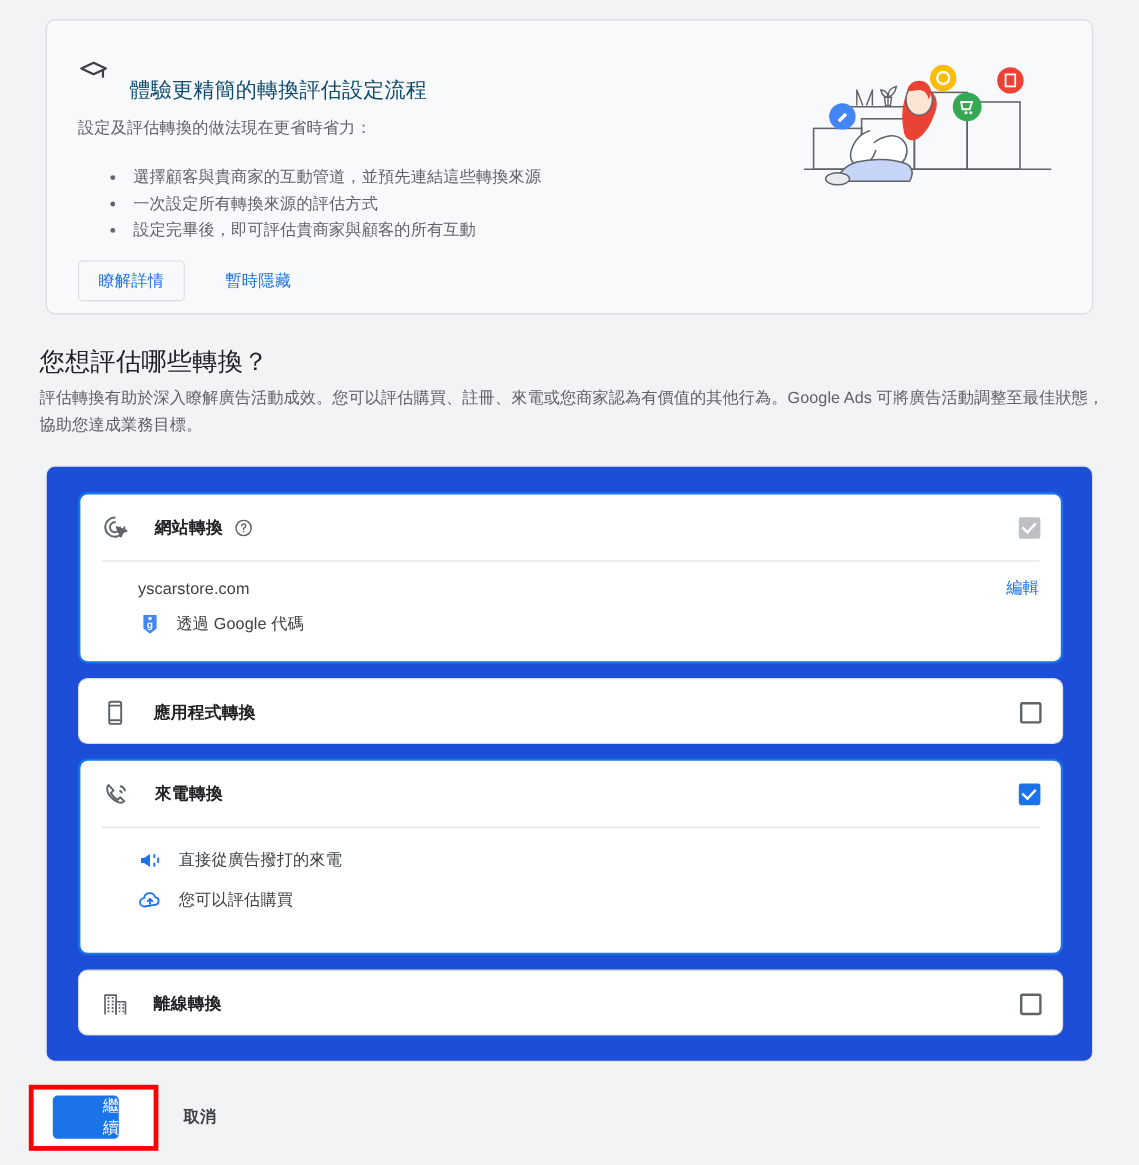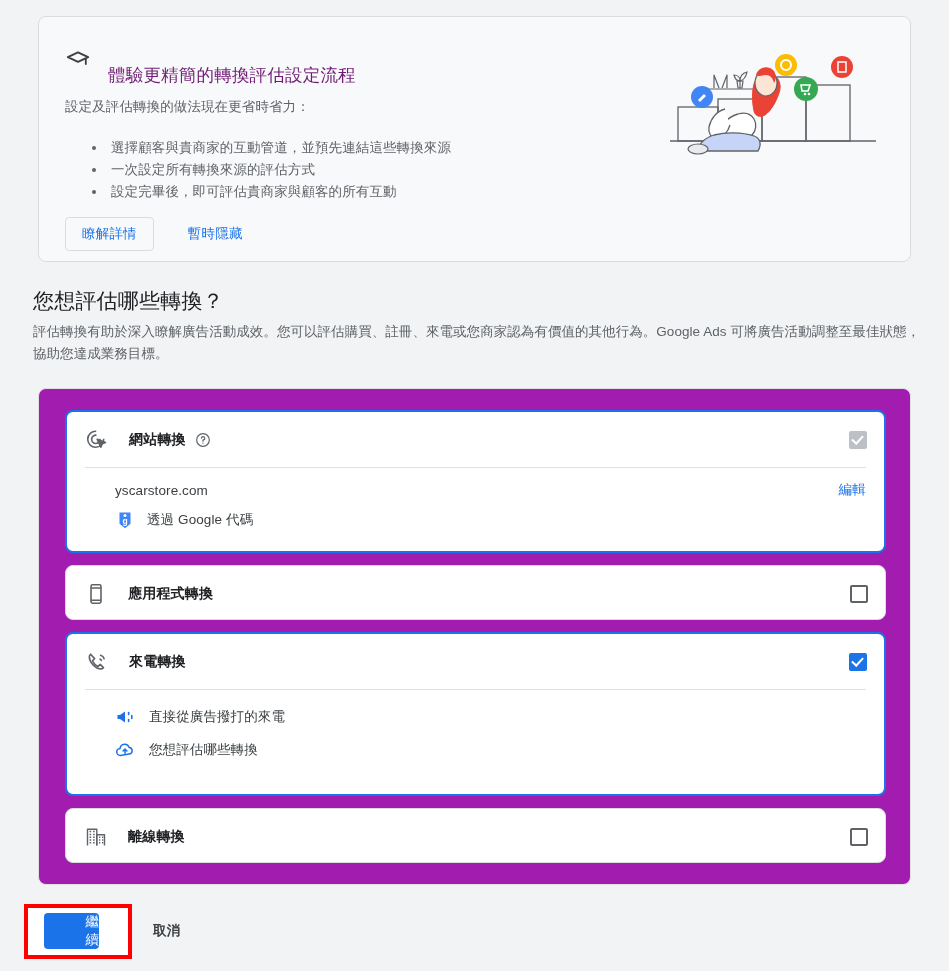--- a/index.html
+++ b/index.html
@@ -21,21 +21,21 @@
     background: #f8f9fa;
     border: 1px solid #dadce0;
     border-radius: 8px;
   }
   .promo-head {
     position: absolute; left: 26px; top: 18px;
     display: flex; align-items: center; gap: 17px;
   }
   .promo-icon { width: 26px; height: 26px; display: block; color: #3c4043; }
   .promo-title {
-    font-size: 17.5px; font-weight: 400; color: #701a75;
+    font-size: 17.5px; font-weight: 400; color: #0c4a6e;
     letter-spacing: .2px; white-space: nowrap; margin-top: 28px;
   }
   .promo-sub {
     position: absolute; left: 26px; top: 81px;
     font-size: 13.5px; color: #5f6368; letter-spacing: .1px;
   }
   .promo-list {
     position: absolute; left: 44px; top: 120px;
     margin: 0; padding: 0 0 0 24px;
     list-style: disc;
@@ -75,21 +75,21 @@
     width: 895px;
     font-size: 13.5px; line-height: 22px; color: #5f6368;
     letter-spacing: .05px;
   }
 
   
   .list-card {
     position: absolute;
     left: 38px; top: 388px;
     width: 873px; height: 497px;
-    background: #a21caf;
+    background: #1d4ed8;
     border: 1px solid #e0e0e0;
     border-radius: 8px;
   }
 
   .opt {
     position: absolute;
     left: 26px; width: 821px;
     background: #fff;
     border: 1px solid #dadce0;
     border-radius: 8px;
@@ -333,21 +333,21 @@
         </div>
 
 
         <div class="sub-row">
           <span>
             <svg class="sub-icon" viewBox="0 0 24 24" fill="none" stroke="#1a73e8" stroke-width="1.8" stroke-linejoin="round">
               <path d="M6.5 18.5a4.2 4.2 0 0 1-.4-8.4 5.6 5.6 0 0 1 10.9-1 3.9 3.9 0 0 1 .5 7.7 4 4 0 0 1-.7.1z"></path>
               <path d="M12 16v-5M9.7 13.2L12 10.8l2.3 2.4" stroke-linecap="round"></path>
             </svg>
           </span>
-          <span class="sub-text">您想評估哪些轉換</span>
+          <span class="sub-text">您可以評估購買</span>
         </div>
       </div>
     </div>
 
     <div class="opt" style="top:419px; height:55px;">
       <div class="opt-header">
         <span>
           <svg class="opt-icon" viewBox="0 0 24 24" fill="none" stroke="#5f6368" stroke-width="1.4">
             <path d="M3.5 20.5V4.2h9.3v16.3" stroke-linejoin="round"></path>
             <path d="M12.8 20.5V9.8h7.7v10.7" stroke-linejoin="round"></path>

